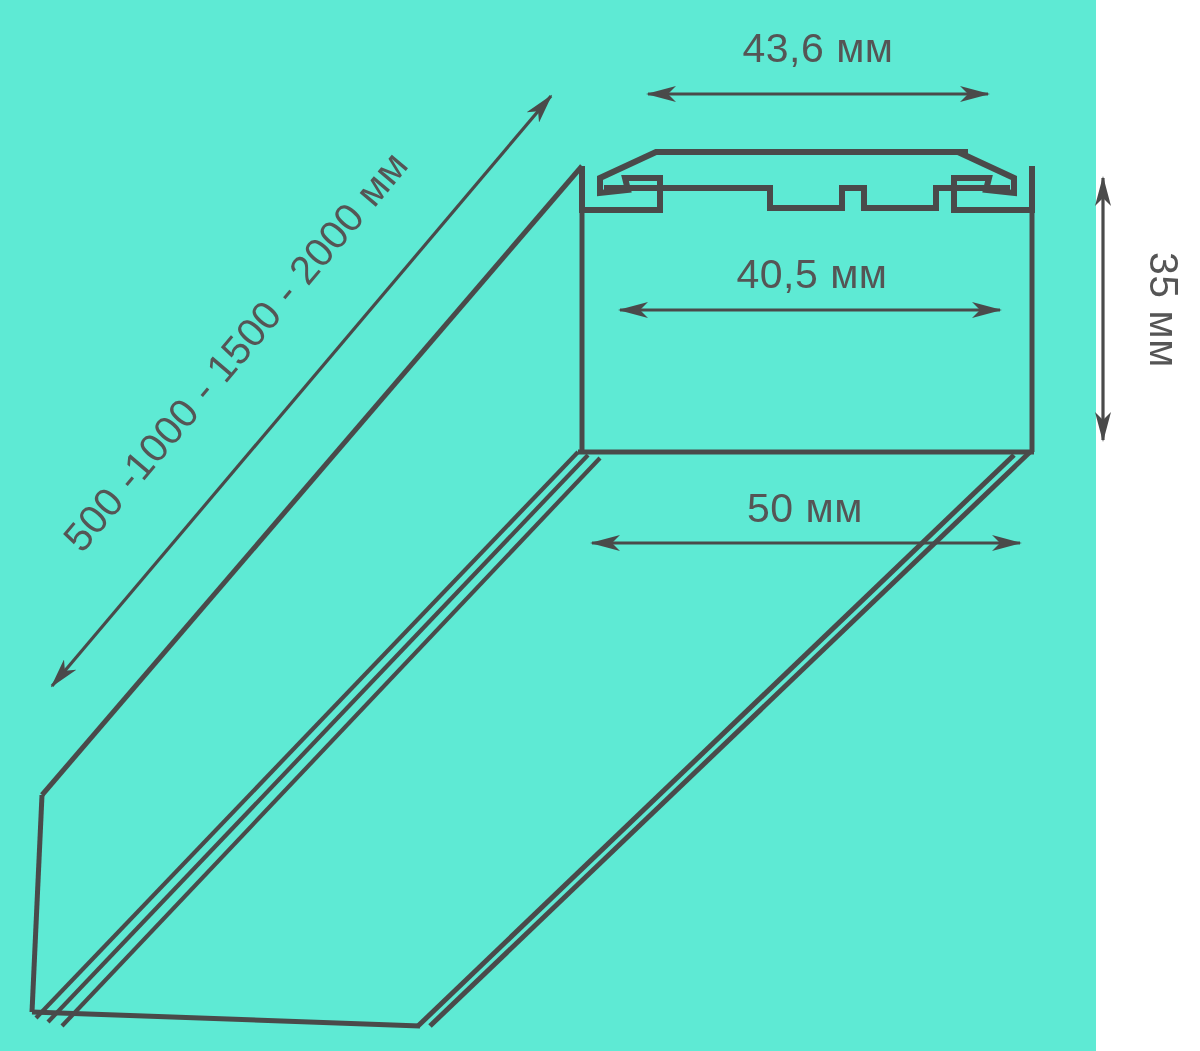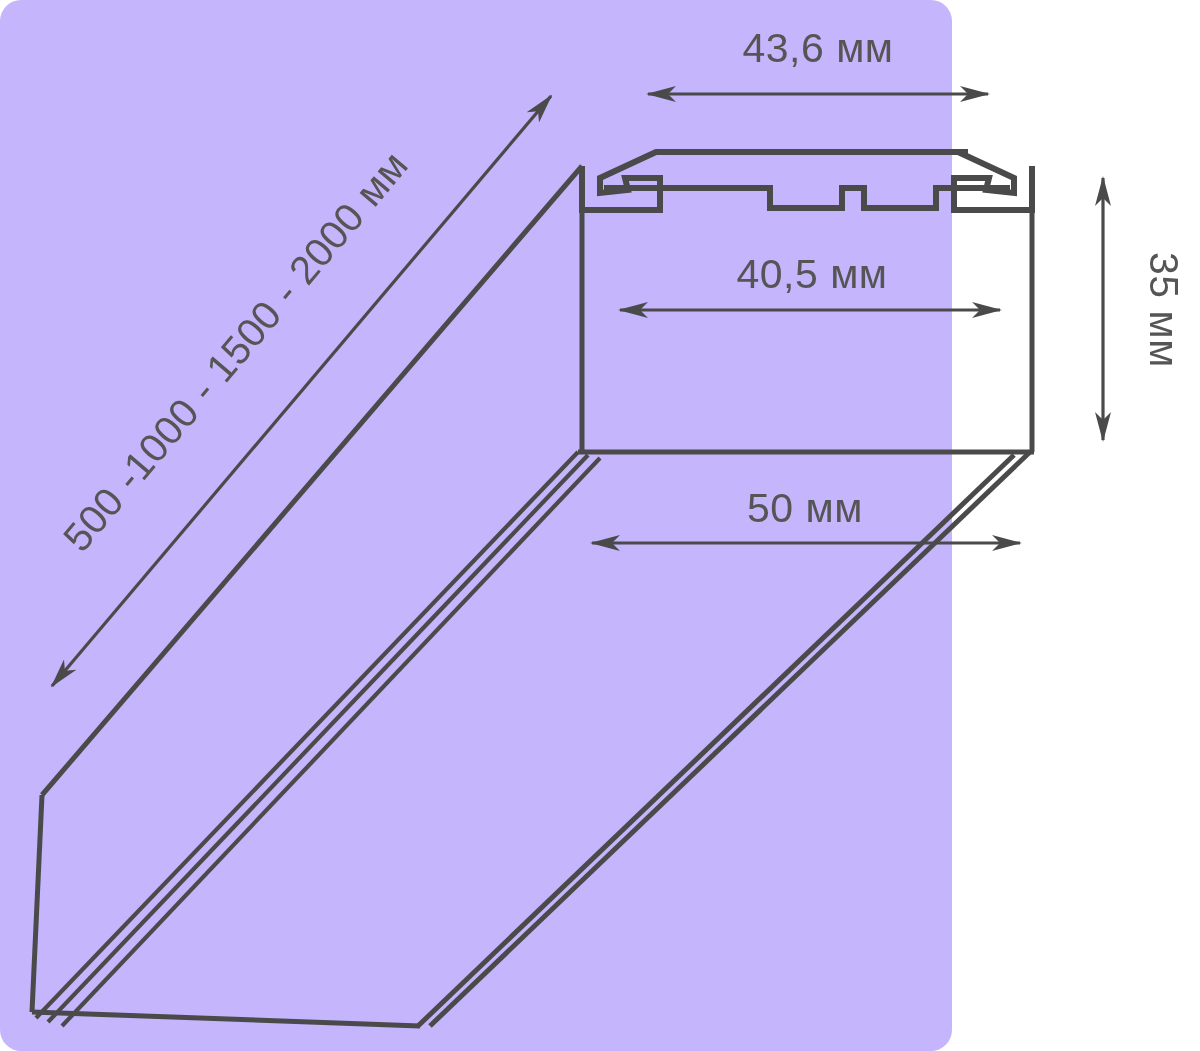--- a/index.html
+++ b/index.html
@@ -9,24 +9,23 @@
     background: #ffffff;
   }
   body {
     width: 1200px;
     height: 1051px;
     font-family: "Liberation Sans", sans-serif;
     overflow: hidden;
   }
   #drawing-root {
     position: relative;
-    width: 952px;
+    width: 1096px;
     height: 1051px;
-    background: #c4b5fd;
-    border-radius: 21px;
+    background: #5eead4;
   }
   svg#technical-drawing {
     display: block;
     width: 1200px;
     height: 1051px;
   }
   .geom {
     fill: none;
     stroke: #4a4a4a;
     stroke-width: 5;

